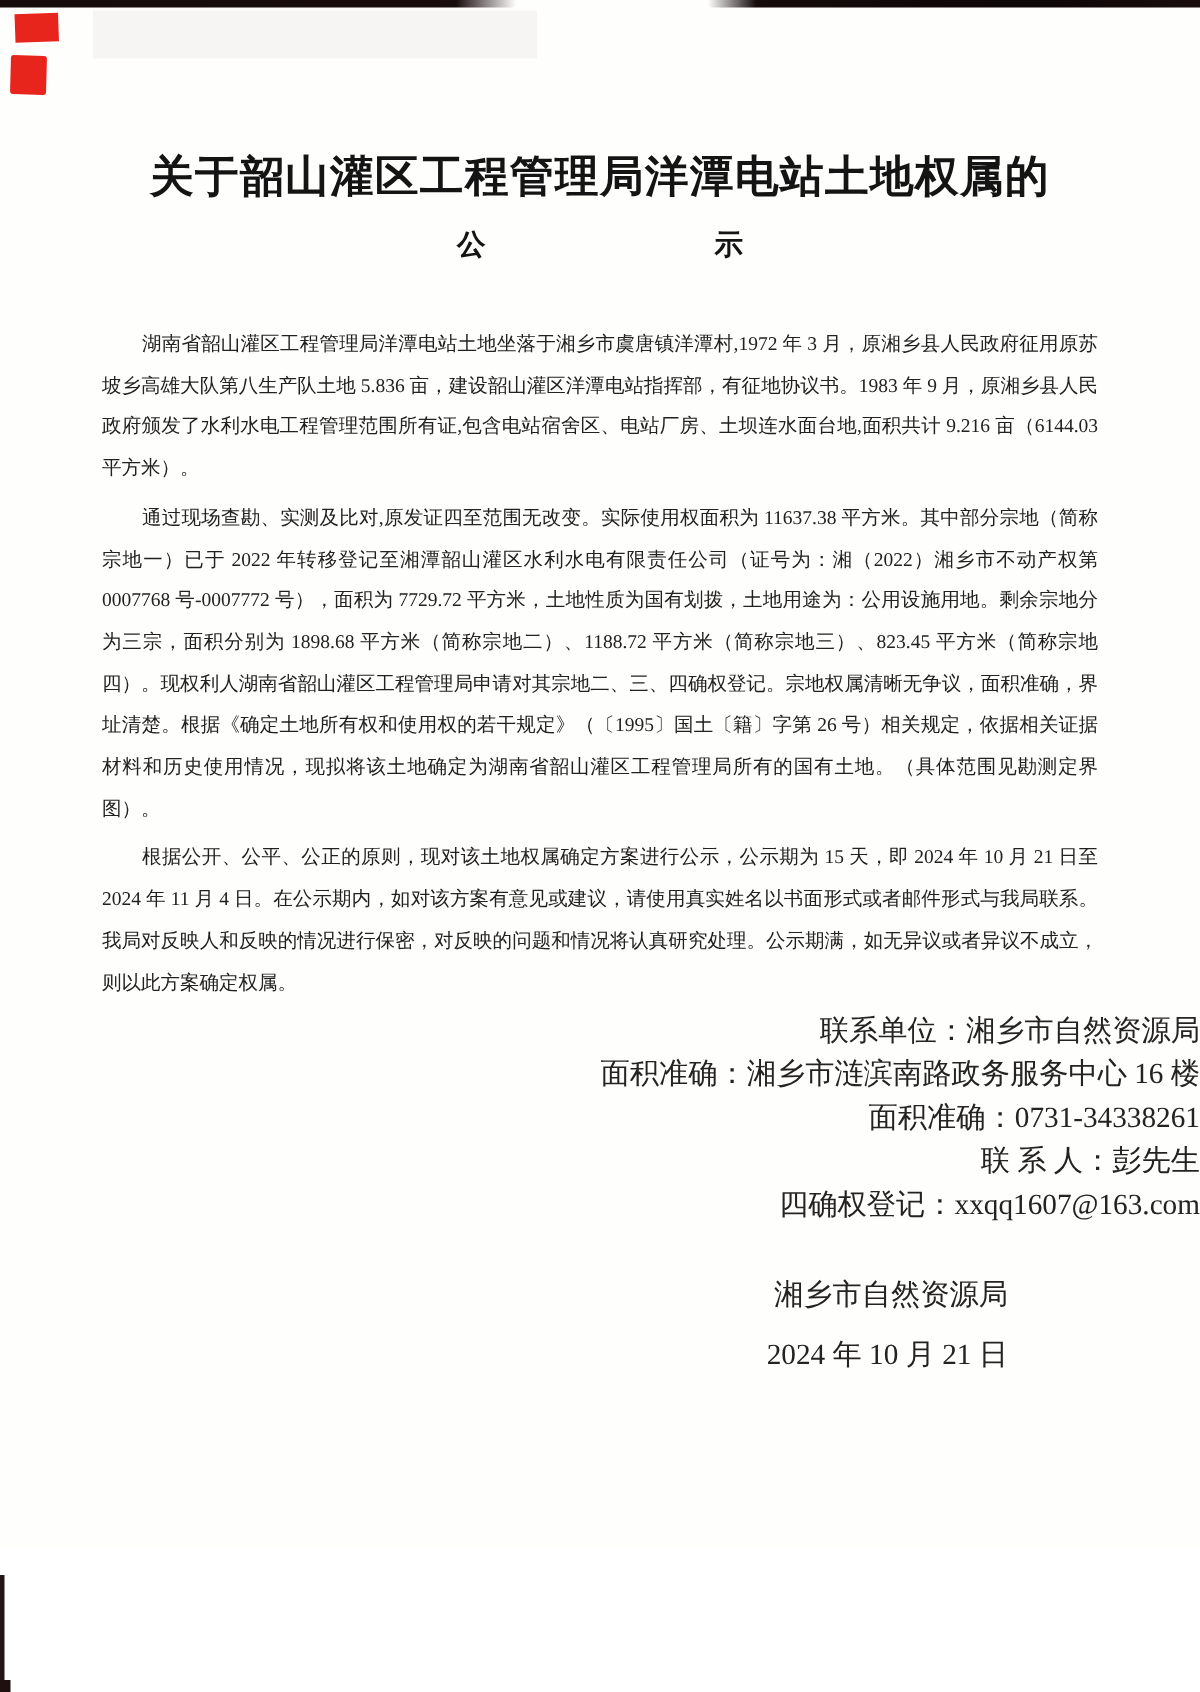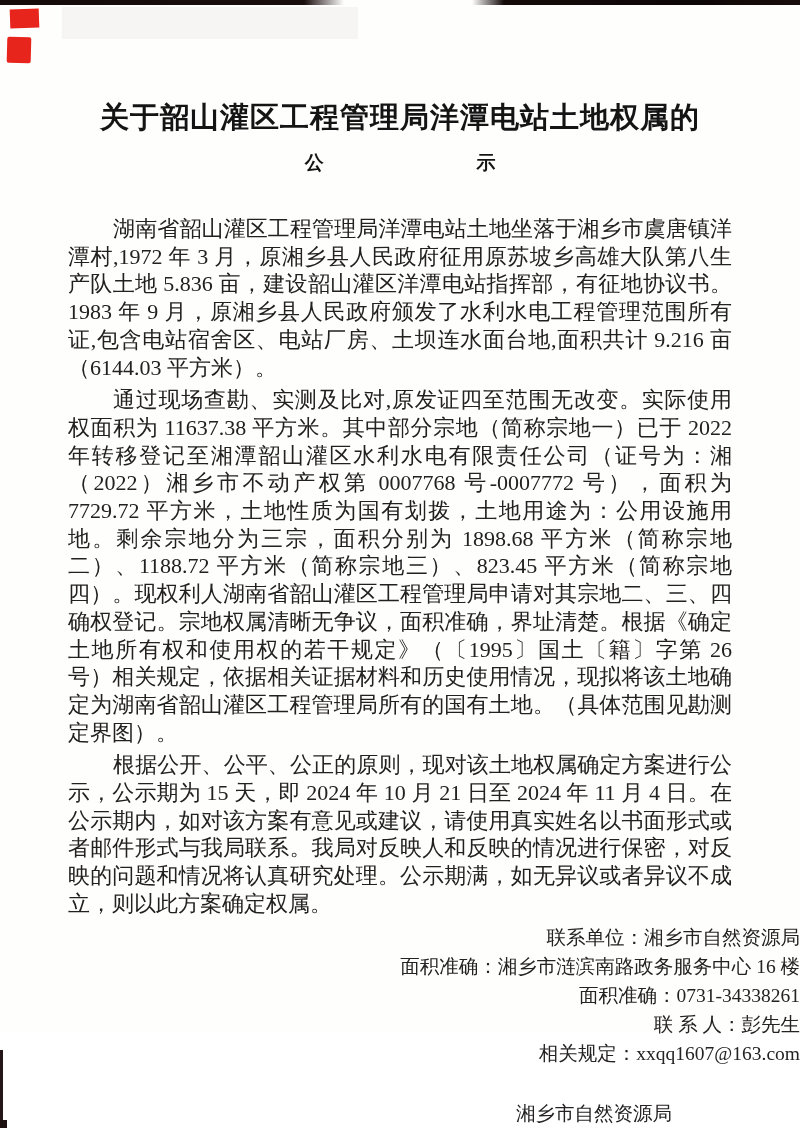--- a/index.html
+++ b/index.html
@@ -36,21 +36,21 @@
     letter-spacing:1px; color:#151414;
   }
   .title-l2 {
     margin-top:12px; text-align:center;
     font-size:19px; font-weight:700; color:#151414;
   }
   .title-l2 .gap-left { margin-right:148px; }
 
   .body-text {
     margin:39px 68px 0 68px;
-    font-size:22px; line-height:27.7px;
+    font-size:13px; line-height:27.7px;
     text-align:justify; text-justify:inter-character;
     color:#222020;
   }
   .body-text p { margin:0 0 5px 0; text-indent:2.05em; }
 
   .contact {
     margin:1px 0 0 126px;
     font-size:19.5px; line-height:29px; color:#242222;text-align:right;
   }
   .contact .row { white-space:nowrap; }
@@ -83,21 +83,21 @@
     <p>湖南省韶山灌区工程管理局洋潭电站土地坐落于湘乡市虞唐镇洋潭村,1972 年 3 月，原湘乡县人民政府征用原苏坡乡高雄大队第八生产队土地 5.836 亩，建设韶山灌区洋潭电站指挥部，有征地协议书。1983 年 9 月，原湘乡县人民政府颁发了水利水电工程管理范围所有证,包含电站宿舍区、电站厂房、土坝连水面台地,面积共计 9.216 亩（6144.03 平方米）。</p>
     <p>通过现场查勘、实测及比对,原发证四至范围无改变。实际使用权面积为 11637.38 平方米。其中部分宗地（简称宗地一）已于 2022 年转移登记至湘潭韶山灌区水利水电有限责任公司（证号为：湘（2022）湘乡市不动产权第 0007768 号-0007772 号），面积为 7729.72 平方米，土地性质为国有划拨，土地用途为：公用设施用地。剩余宗地分为三宗，面积分别为 1898.68 平方米（简称宗地二）、1188.72 平方米（简称宗地三）、823.45 平方米（简称宗地四）。现权利人湖南省韶山灌区工程管理局申请对其宗地二、三、四确权登记。宗地权属清晰无争议，面积准确，界址清楚。根据《确定土地所有权和使用权的若干规定》（〔1995〕国土〔籍〕字第 26 号）相关规定，依据相关证据材料和历史使用情况，现拟将该土地确定为湖南省韶山灌区工程管理局所有的国有土地。（具体范围见勘测定界图）。</p>
     <p>根据公开、公平、公正的原则，现对该土地权属确定方案进行公示，公示期为 15 天，即 2024 年 10 月 21 日至 2024 年 11 月 4 日。在公示期内，如对该方案有意见或建议，请使用真实姓名以书面形式或者邮件形式与我局联系。我局对反映人和反映的情况进行保密，对反映的问题和情况将认真研究处理。公示期满，如无异议或者异议不成立，则以此方案确定权属。</p>
   </div>
 
   <div class="contact">
     <div class="row"><span>联系单位：</span><span>湘乡市自然资源局</span></div>
     <div class="row"><span>面积准确：</span><span>湘乡市涟滨南路政务服务中心 16 楼</span></div>
     <div class="row"><span>面积准确：</span><span>0731-34338261</span></div>
     <div class="row"><span>联 系 人：</span><span>彭先生</span></div>
-    <div class="row"><span>相关规定：</span><span>xxqq1607@163.com</span></div>
+    <div class="row"><span>四确权登记：</span><span>xxqq1607@163.com</span></div>
   </div>
 
   <div class="signature">
     <div>湘乡市自然资源局</div>
     <div>2024 年 10 月 21 日</div>
   </div>
 
 </div>
 
 </body></html>

